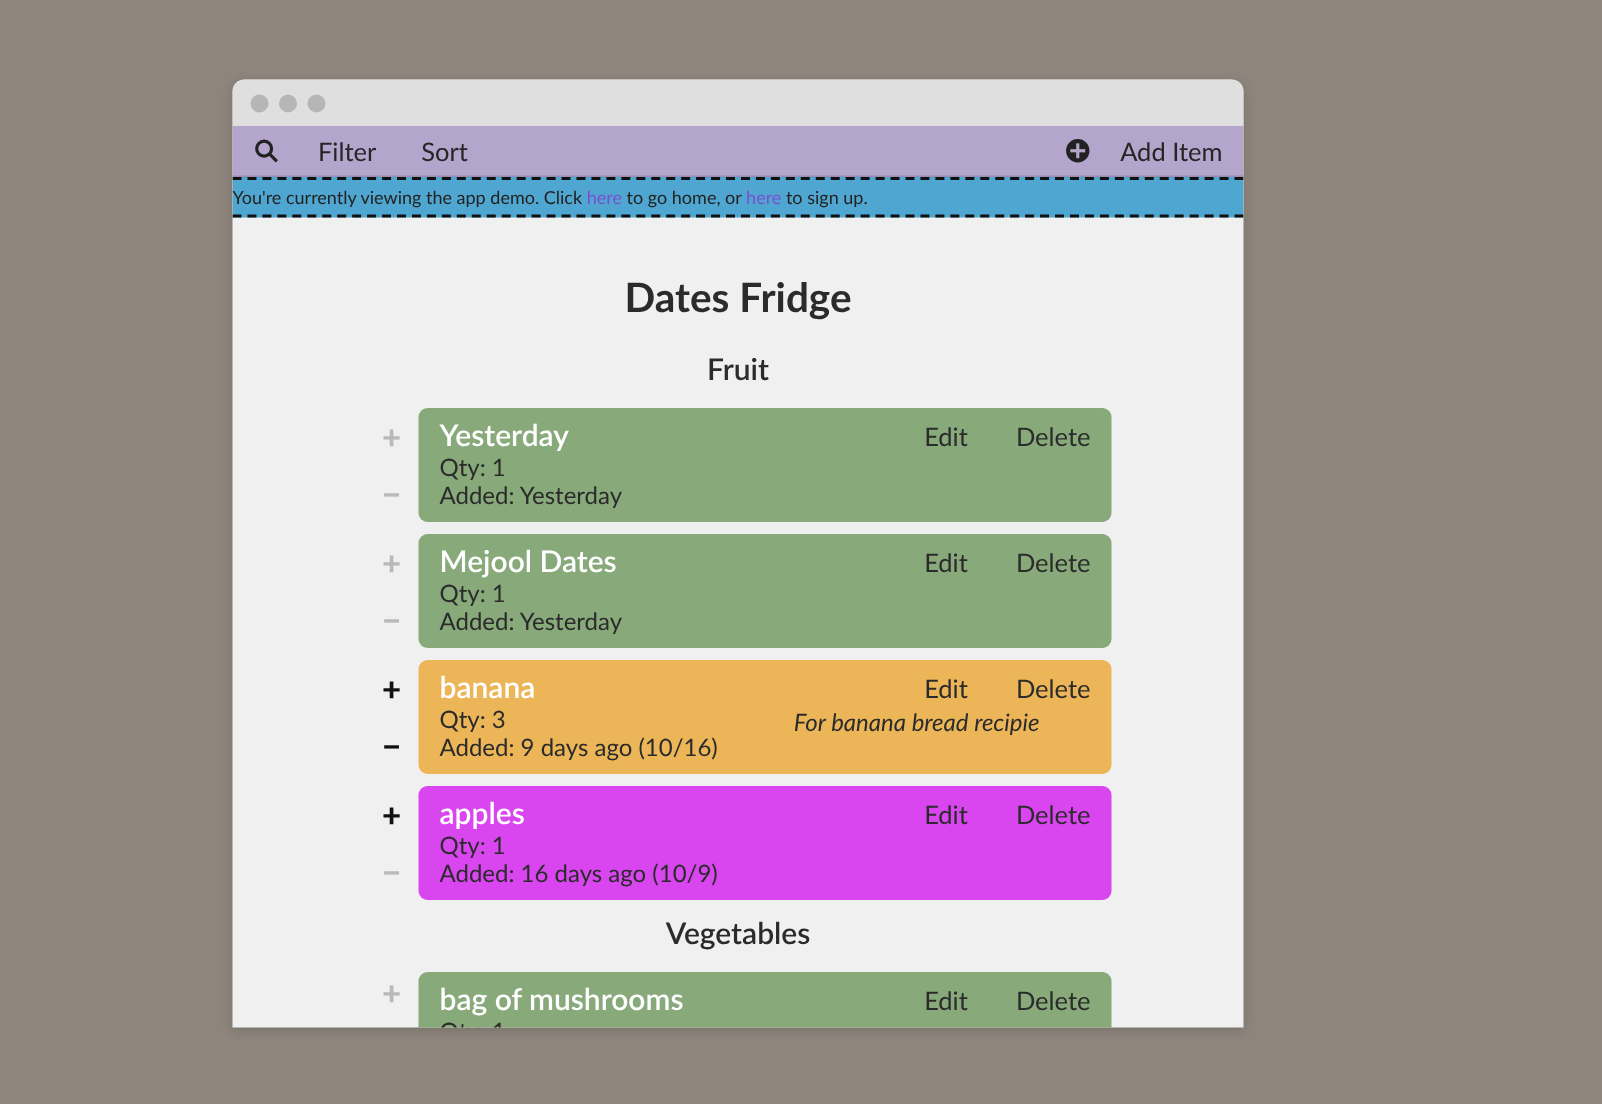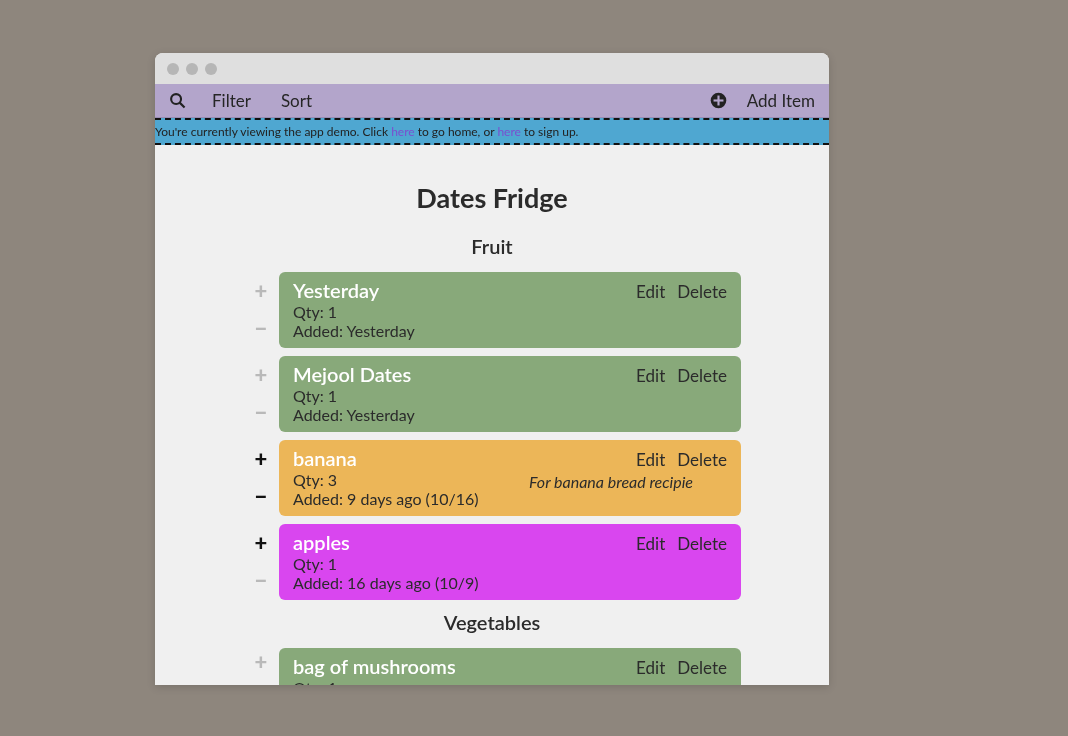--- a/index.html
+++ b/index.html
@@ -113,21 +113,21 @@
     align-items: baseline;
   }
   .card-name {
     color: #fff;
     font-size: 20px;
     font-weight: 600;
   }
   .card-actions {
     margin-left: auto;
     display: flex;
-    gap: 12px;
+    gap: 32px;
     font-size: 17px;
     color: #2b2b2b;
   }
   .card-actions span { cursor: pointer; }
   .card-qty, .card-added {
     font-size: 16px;
     color: #2b2b2b;
   }
   .card-note {
     position: absolute;

